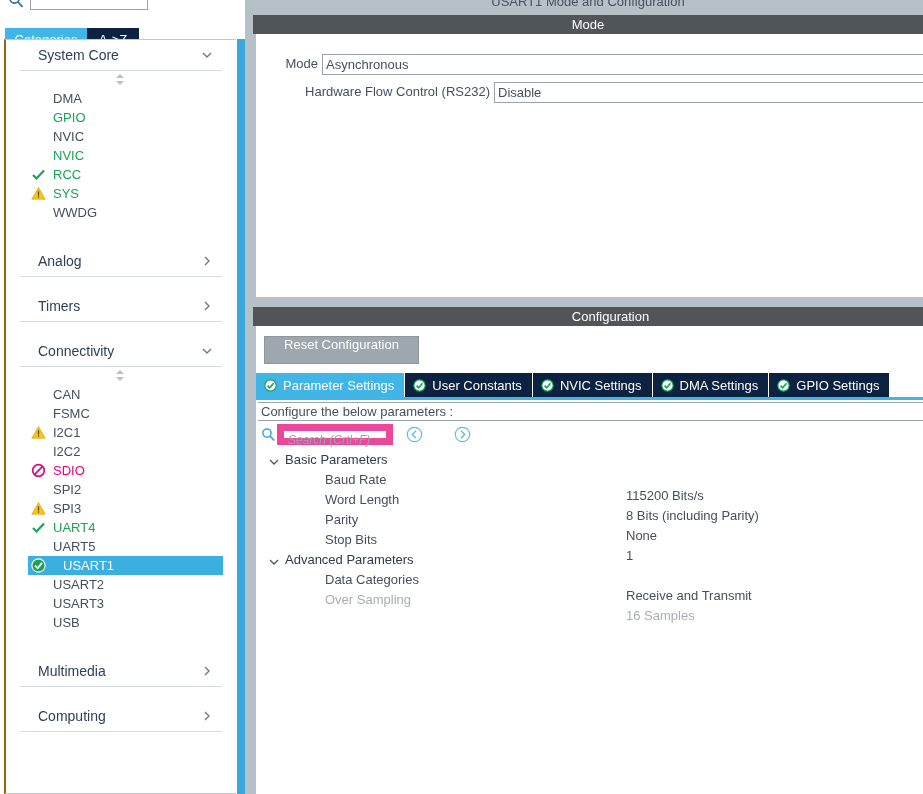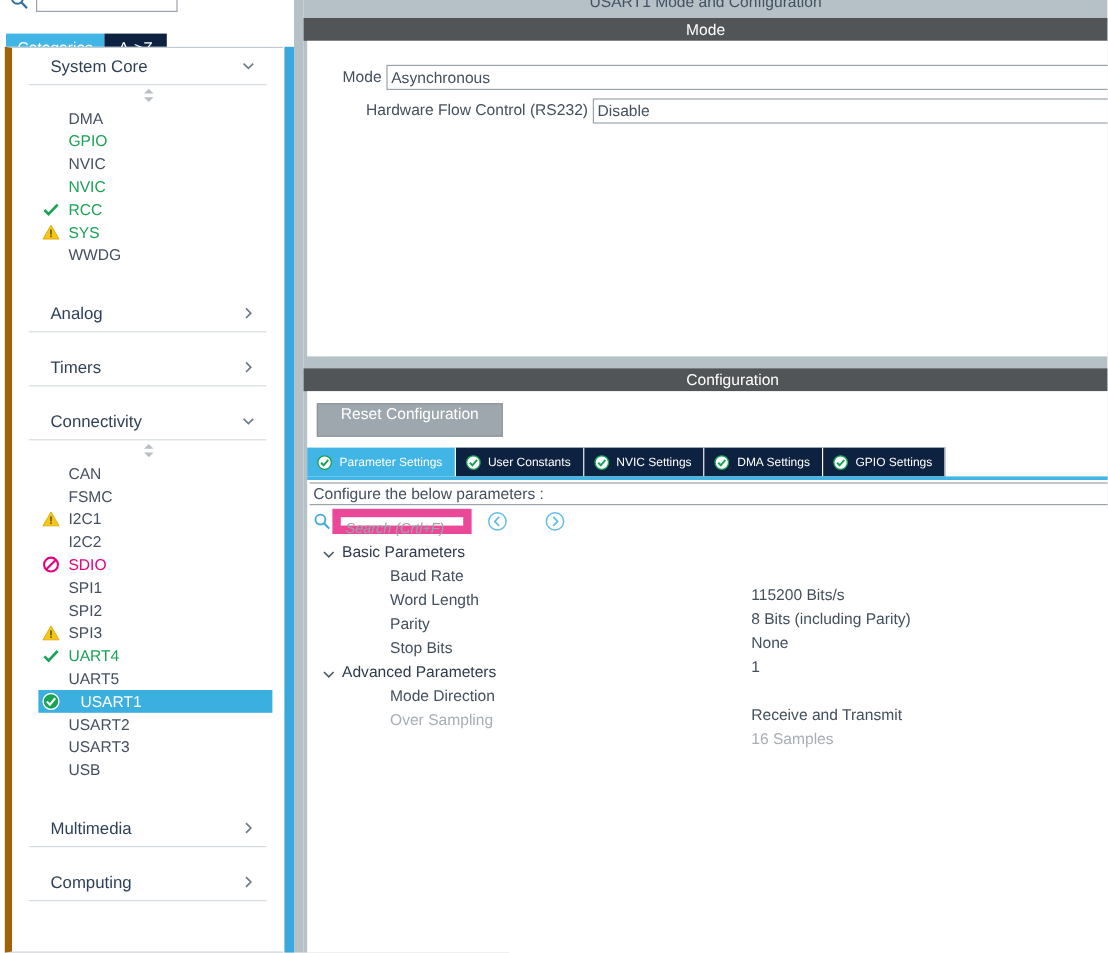--- a/index.html
+++ b/index.html
@@ -49,21 +49,21 @@
     font-size: 13px; color: #ffffff;
     cursor: default; padding: 0 9px;
   }
   .tab-cat.active { left: 5px; background: #41b6e6; width: 82px; }
   .tab-cat.inactive { left: 87px; background: #0d2240; width: 52px; }
 
   .sb-panel {
     position: absolute; left: 4px; top: 39px;
     width: 232px; height: 755px;
     background: #ffffff;
-    border-left: 6px solid #a16207;
+    border-left: 2px solid #a16207;
     border-top: 1px solid #c3cbd2;
     border-bottom: 1px solid #c3cbd2;
     overflow: hidden;
   }
   .sb-scroll-blue {
     position: absolute; left: 237px; top: 39px;
     width: 8px; height: 755px;
     background: #3aa8dc;
   }
   .sb-scroll-gray {
@@ -177,21 +177,21 @@
 
   .tabstrip {
     position: absolute; left: 0; top: 47px;
     height: 24px; width: 920px;
     display: flex; align-items: flex-end;
   }
   .ctab {
     height: 24px;
     display: flex; align-items: center;
     padding: 0 10px 0 8px;
-    font-size: 10px;
+    font-size: 13px;
     color: #ffffff;
     background: #0d2240;
     border-right: 1px solid #ffffff;
     white-space: nowrap;
     cursor: default;
   }
   .ctab.active { background: #41b6e6; }
   .ctab .tick { margin-right: 6px; display: inline-flex; }
   .tabstrip-underline {
     position: absolute; left: 0; top: 71px;
@@ -364,21 +364,20 @@
         <div class="dev-item"><span>I2C2</span></div>
         <div class="dev-item forbid">
           <span class="st-icon">
             <svg width="15" height="15" viewBox="0 0 15 15">
                 <circle cx="7.5" cy="7.5" r="5.8" fill="none" stroke="#e5007d" stroke-width="1.7"></circle>
                 <line x1="3.4" y1="11.6" x2="11.6" y2="3.4" stroke="#e5007d" stroke-width="1.7"></line>
               </svg>
           </span>
           <span>SDIO</span>
         </div>
-        <div class="dev-item"><span>SPI1</span></div>
         <div class="dev-item"><span>SPI2</span></div>
         <div class="dev-item">
           <span class="st-icon">
             <svg width="15" height="15" viewBox="0 0 15 15">
                 <polygon points="7.5,1.6 14.2,13.2 0.8,13.2" fill="#f5c518" stroke="#d8a800" stroke-width="0.7"></polygon>
                 <rect x="6.9" y="5.3" width="1.2" height="4.2" fill="#5a4600"></rect>
                 <rect x="6.9" y="10.3" width="1.2" height="1.3" fill="#5a4600"></rect>
               </svg>
           </span>
           <span>SPI3</span>
@@ -564,21 +563,21 @@
 
         <div class="ptree-group">
           <span class="gchev">
             <svg width="12" height="12" viewBox="0 0 12 12">
                 <polyline points="2,4 6,8 10,4" fill="none" stroke="#4a5763" stroke-width="1.3"></polyline>
               </svg>
           </span>
           <span>Advanced Parameters</span>
         </div>
         <div class="ptree-row">
-          <span class="pname">Mode Direction</span>
+          <span class="pname">Data Categories</span>
           <span class="pval">Receive and Transmit</span>
         </div>
         <div class="ptree-row dim">
           <span class="pname">Over Sampling</span>
           <span class="pval">16 Samples</span>
         </div>
 
       </div>
     </div>
   </div>

